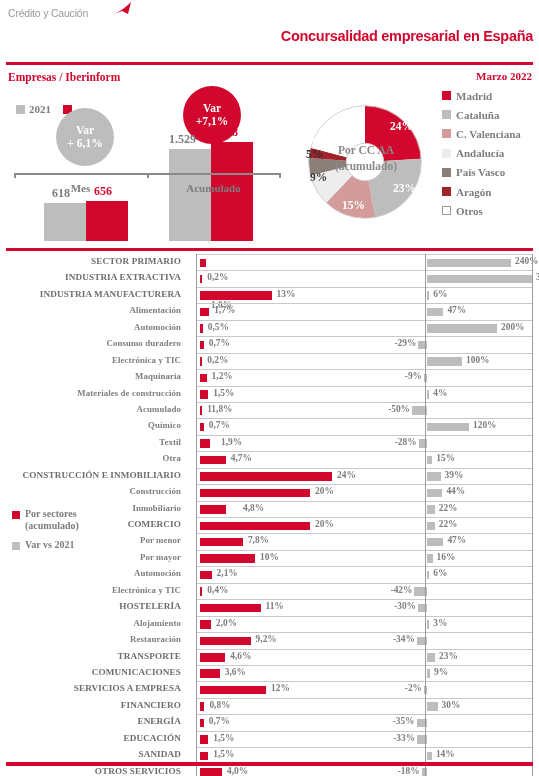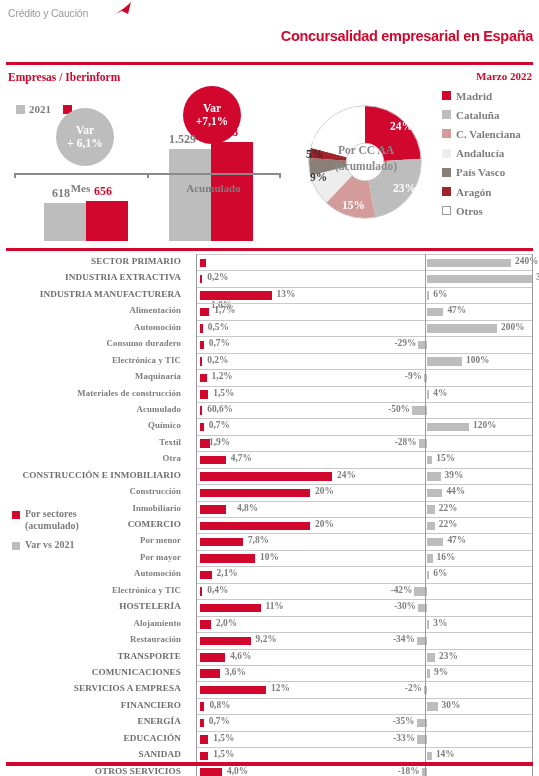--- a/index.html
+++ b/index.html
@@ -267,37 +267,37 @@
       <div class="rowlabel">Materiales de construcción</div>
       <div class="redbar" style="width: 8.3px;"></div>
       <div class="redval" style="left: 213.3px;">1,5%</div>
       <div class="graybar" style="left: 427px; width: 2.2px;"></div>
       <div class="grayval" style="left: 433.2px;">4%</div>
     </div>
     <div class="row" style="height: 16.45px;">
       <div class="hline"></div>
       <div class="rowlabel">Acumulado</div>
       <div class="redbar" style="width: 2.2px;"></div>
-      <div class="redval" style="left: 207.2px;">60,6%</div>
+      <div class="redval" style="left: 207.2px;">11,8%</div>
       <div class="graybar" style="left: 412px; width: 15px;"></div>
       <div class="grayval" style="left: 385px; text-align: right; width: 25px;">-50%</div>
     </div>
     <div class="row" style="height: 16.45px;">
       <div class="hline"></div>
       <div class="rowlabel">Químico</div>
       <div class="redbar" style="width: 3.8px;"></div>
       <div class="redval" style="left: 208.8px;">0,7%</div>
       <div class="graybar" style="left: 427px; width: 42px;"></div>
       <div class="grayval" style="left: 473px;">120%</div>
     </div>
     <div class="row" style="height: 16.45px;">
       <div class="hline"></div>
       <div class="rowlabel">Textil</div>
       <div class="redbar" style="width: 10.4px;"></div>
-      <div class="redval" style="left: 209px; text-align: right;">1,9%</div>
+      <div class="redval" style="left: 221px; text-align: right;">1,9%</div>
       <div class="graybar" style="left: 418.6px; width: 8.4px;"></div>
       <div class="grayval" style="left: 391.6px; text-align: right; width: 25px;">-28%</div>
     </div>
     <div class="row" style="height: 16.45px;">
       <div class="hline"></div>
       <div class="rowlabel">Otra</div>
       <div class="redbar" style="width: 25.9px;"></div>
       <div class="redval" style="left: 230.8px;">4,7%</div>
       <div class="graybar" style="left: 427px; width: 5.3px;"></div>
       <div class="grayval" style="left: 436.3px;">15%</div>
@@ -315,21 +315,21 @@
       <div class="rowlabel">Construcción</div>
       <div class="redbar" style="width: 110px;"></div>
       <div class="redval" style="left: 315px;">20%</div>
       <div class="graybar" style="left: 427px; width: 15.4px;"></div>
       <div class="grayval" style="left: 446.4px;">44%</div>
     </div>
     <div class="row" style="height: 16.45px;">
       <div class="hline"></div>
       <div class="rowlabel">Inmobiliario</div>
       <div class="redbar" style="width: 26.4px;"></div>
-      <div class="redval" style="left: 237px;">4,8%</div>
+      <div class="redval" style="left: 243px;">4,8%</div>
       <div class="graybar" style="left: 427px; width: 7.7px;"></div>
       <div class="grayval" style="left: 438.7px;">22%</div>
     </div>
     <div class="row" style="height: 16.45px;">
       <div class="hline"></div>
       <div class="rowlabel major">COMERCIO</div>
       <div class="redbar" style="width: 110px;"></div>
       <div class="redval" style="left: 315px;">20%</div>
       <div class="graybar" style="left: 427px; width: 7.7px;"></div>
       <div class="grayval" style="left: 438.7px;">22%</div>

